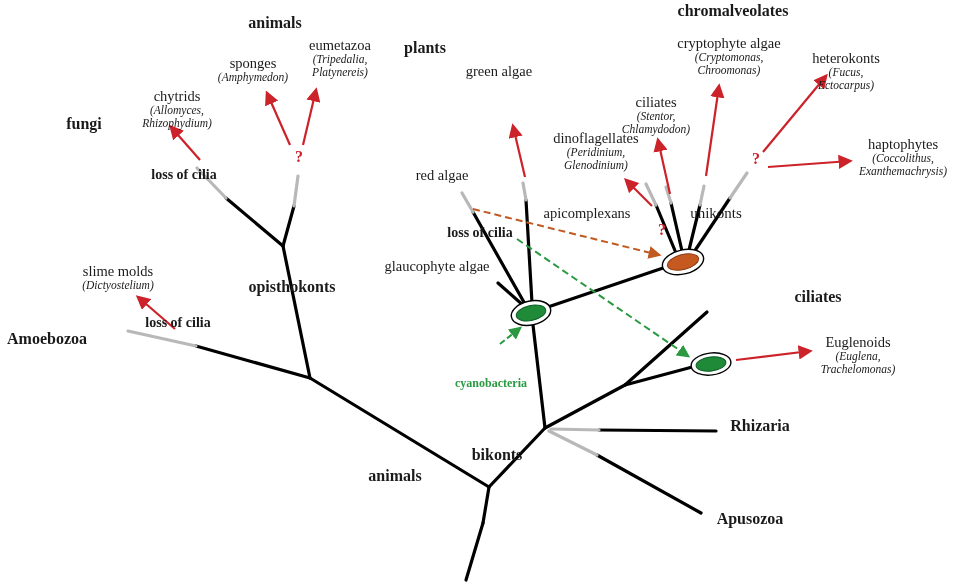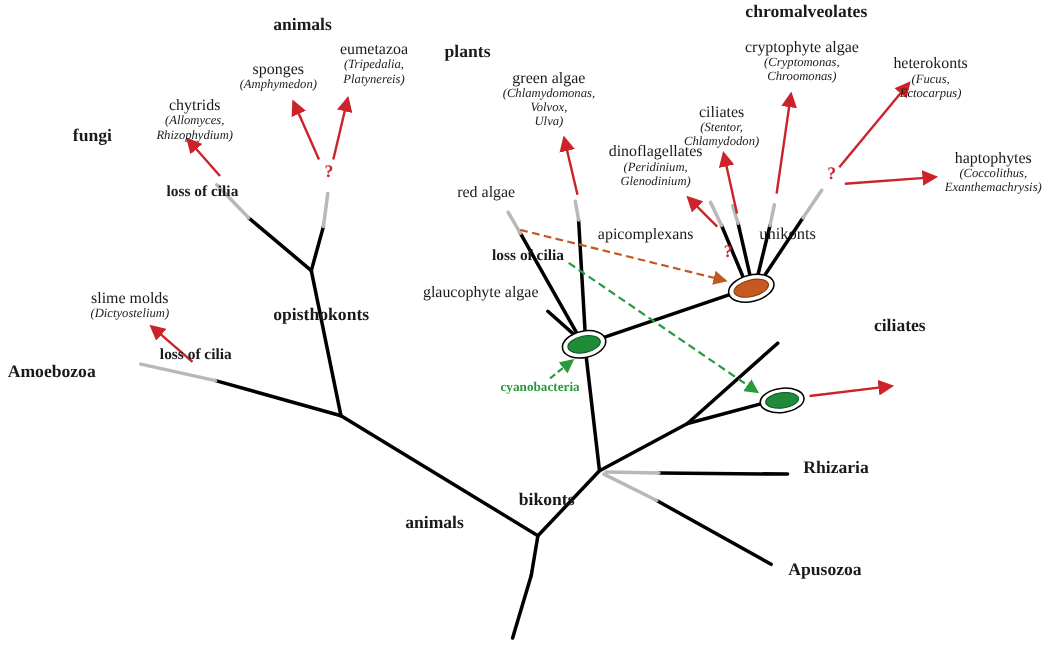--- a/index.html
+++ b/index.html
@@ -5,21 +5,21 @@
   html,body{margin:0;padding:0;background:#fff;}
   .stage{position:relative;width:960px;height:588px;background:#ffffff;overflow:hidden;
          font-family:"Liberation Serif",serif;color:#1a1a1a;}
   svg.tree{position:absolute;left:0;top:0;}
   .lbl{position:absolute;transform:translateX(-50%);text-align:center;line-height:1.12;white-space:nowrap;}
   .group{font-weight:700;font-size:16px;}
   .plain{font-size:15px;}
   .taxon .name{font-size:14.5px;}
   .taxon .species{font-style:italic;font-size:11.5px;white-space:pre-line;}
   .small-note{font-weight:700;font-size:14px;}
-  .cyano{font-weight:700;font-size:12px;color:#2a9940;}
+  .cyano{font-weight:700;font-size:12px;color:#2a9940;margin-top:32px;}
   .qmark{font-weight:700;font-size:16px;color:#cc2229;}
 </style>
 </head>
 <body>
 
 <div class="stage">
 
   <svg class="tree" width="960" height="588" viewBox="0 0 960 588">
     <defs>
       <marker id="ah-red" viewBox="0 0 10 10" refX="8" refY="5" markerWidth="6.5" markerHeight="6.5" orient="auto">
@@ -122,23 +122,20 @@
     <div class="name">sponges</div>
     <div class="species">(Amphymedon)</div>
   </div>
   <div class="lbl taxon" style="left:340px;top:37px">
     <div class="name">eumetazoa</div>
     <div class="species">(Tripedalia,
 Platynereis)</div>
   </div>
   <div class="lbl taxon" style="left:499px;top:63px">
     <div class="name">green algae</div>
-    <div class="species">(Chlamydomonas,
-Volvox,
-Ulva)</div>
   </div>
   <div class="lbl taxon" style="left:442px;top:167px">
     <div class="name">red algae</div>
   </div>
   <div class="lbl taxon" style="left:437px;top:258px">
     <div class="name">glaucophyte algae</div>
   </div>
   <div class="lbl taxon" style="left:587px;top:205px">
     <div class="name">apicomplexans</div>
   </div>
@@ -164,20 +161,25 @@
   </div>
   <div class="lbl taxon" style="left:846px;top:50px">
     <div class="name">heterokonts</div>
     <div class="species">(Fucus,
 Ectocarpus)</div>
   </div>
   <div class="lbl taxon" style="left:118px;top:263px">
     <div class="name">slime molds</div>
     <div class="species">(Dictyostelium)</div>
   </div>
+  <div class="lbl taxon" style="left:858px;top:334px">
+    <div class="name">Euglenoids</div>
+    <div class="species">(Euglena,
+Trachelomonas)</div>
+  </div>
 
   <div class="lbl small-note" style="left:184px;top:167px">loss of cilia</div>
   <div class="lbl small-note" style="left:178px;top:315px">loss of cilia</div>
   <div class="lbl small-note" style="left:480px;top:225px">loss of cilia</div>
   <div class="lbl cyano" style="left:491px;top:345px">cyanobacteria</div>
   <div class="lbl qmark" style="left:299px;top:148px">?</div>
   <div class="lbl qmark" style="left:662px;top:221px">?</div>
   <div class="lbl qmark" style="left:756px;top:150px">?</div>
 
 </div>

